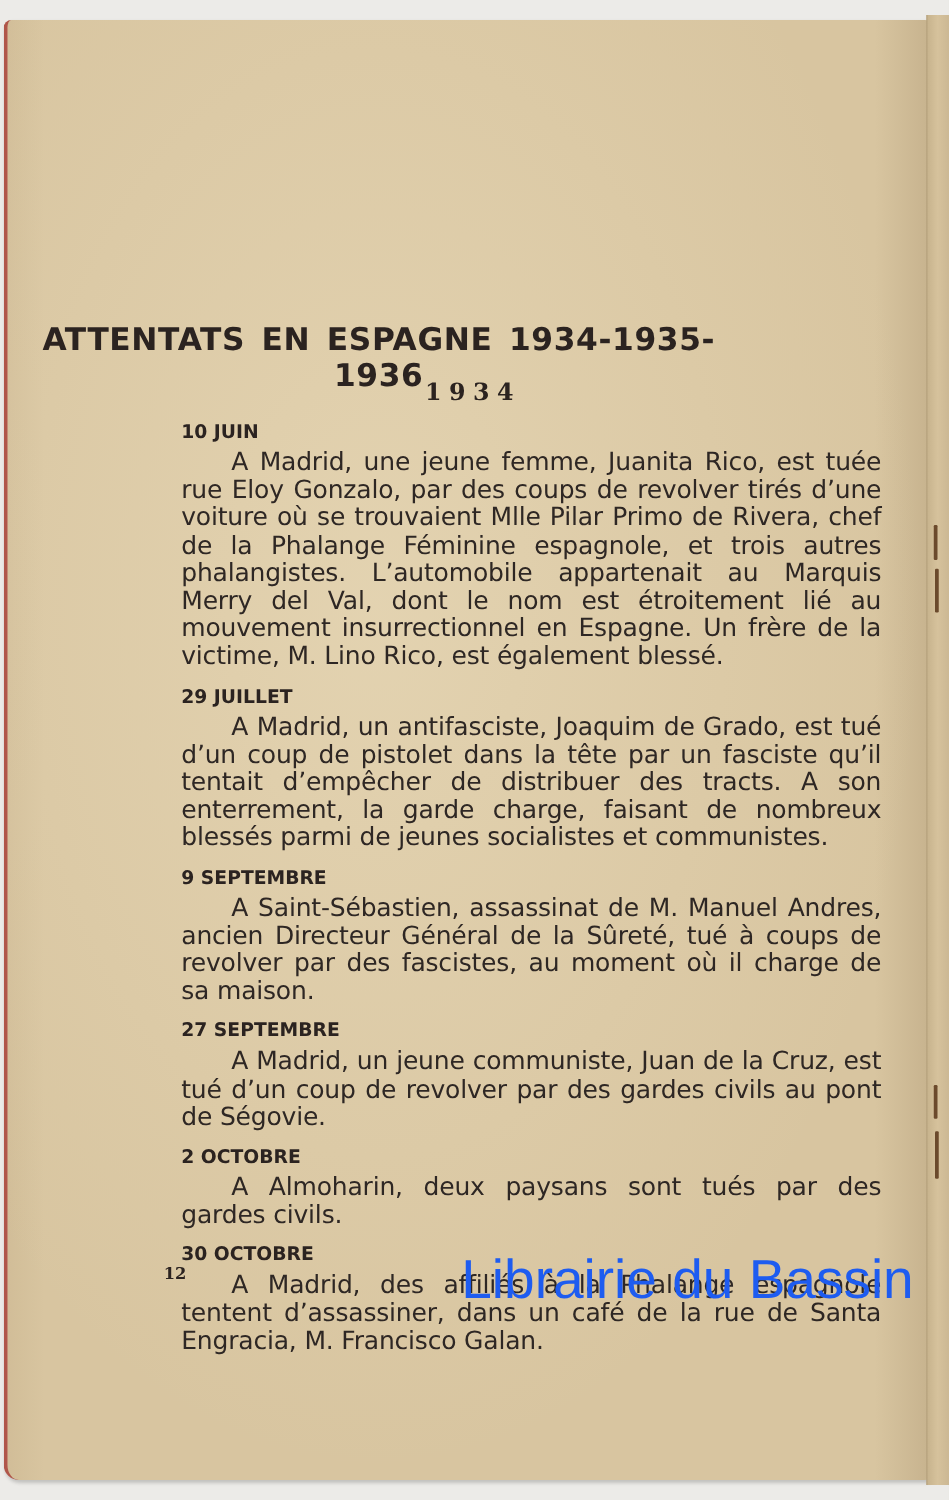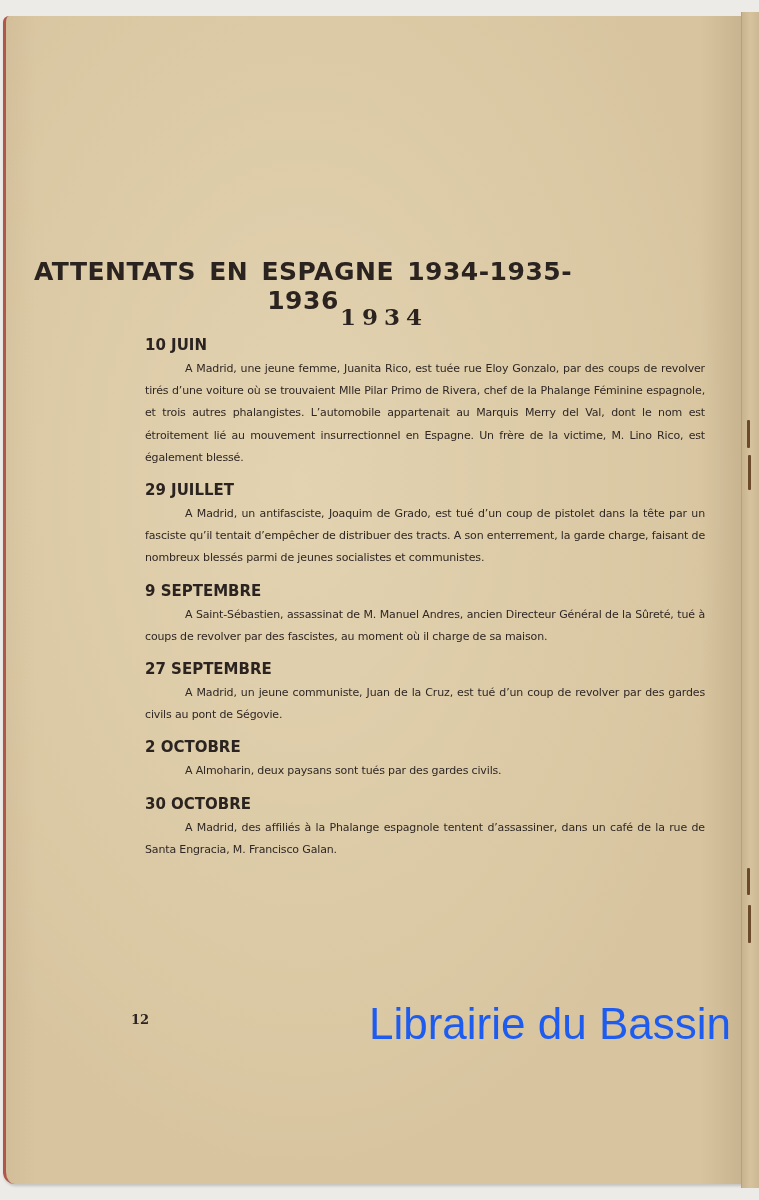--- a/index.html
+++ b/index.html
@@ -62,42 +62,42 @@
     letter-spacing: 0.5px;
     color: #2b2320;
     word-spacing: 4px;
   }
   .year {
     position: absolute;
     left: 340px;
     top: 303px;
     font-family: "DejaVu Serif", serif;
     font-weight: bold;
-    font-size: 23px;
+    font-size: 19px;
     letter-spacing: 6px;
     color: #2b2320;
   }
   .content {
     position: absolute;
     left: 145px;
     top: 332px;
     width: 560px;
   }
   .entry-date {
     font-family: "DejaVu Sans", sans-serif;
     font-weight: bold;
     font-size: 15px;
     color: #2b2320;
     margin: 0;
     height: 26px;
     line-height: 26px;
   }
   .entry-body {
     font-family: "DejaVu Sans", sans-serif;
-    font-size: 11px;
+    font-size: 20px;
     line-height: 22.2px;
     color: #2e2724;
     text-align: justify;
     margin: 0 0 8px 0;
     text-indent: 40px;
     letter-spacing: -0.15px;
   }
   .page-number {
     position: absolute;
     left: 131px;

